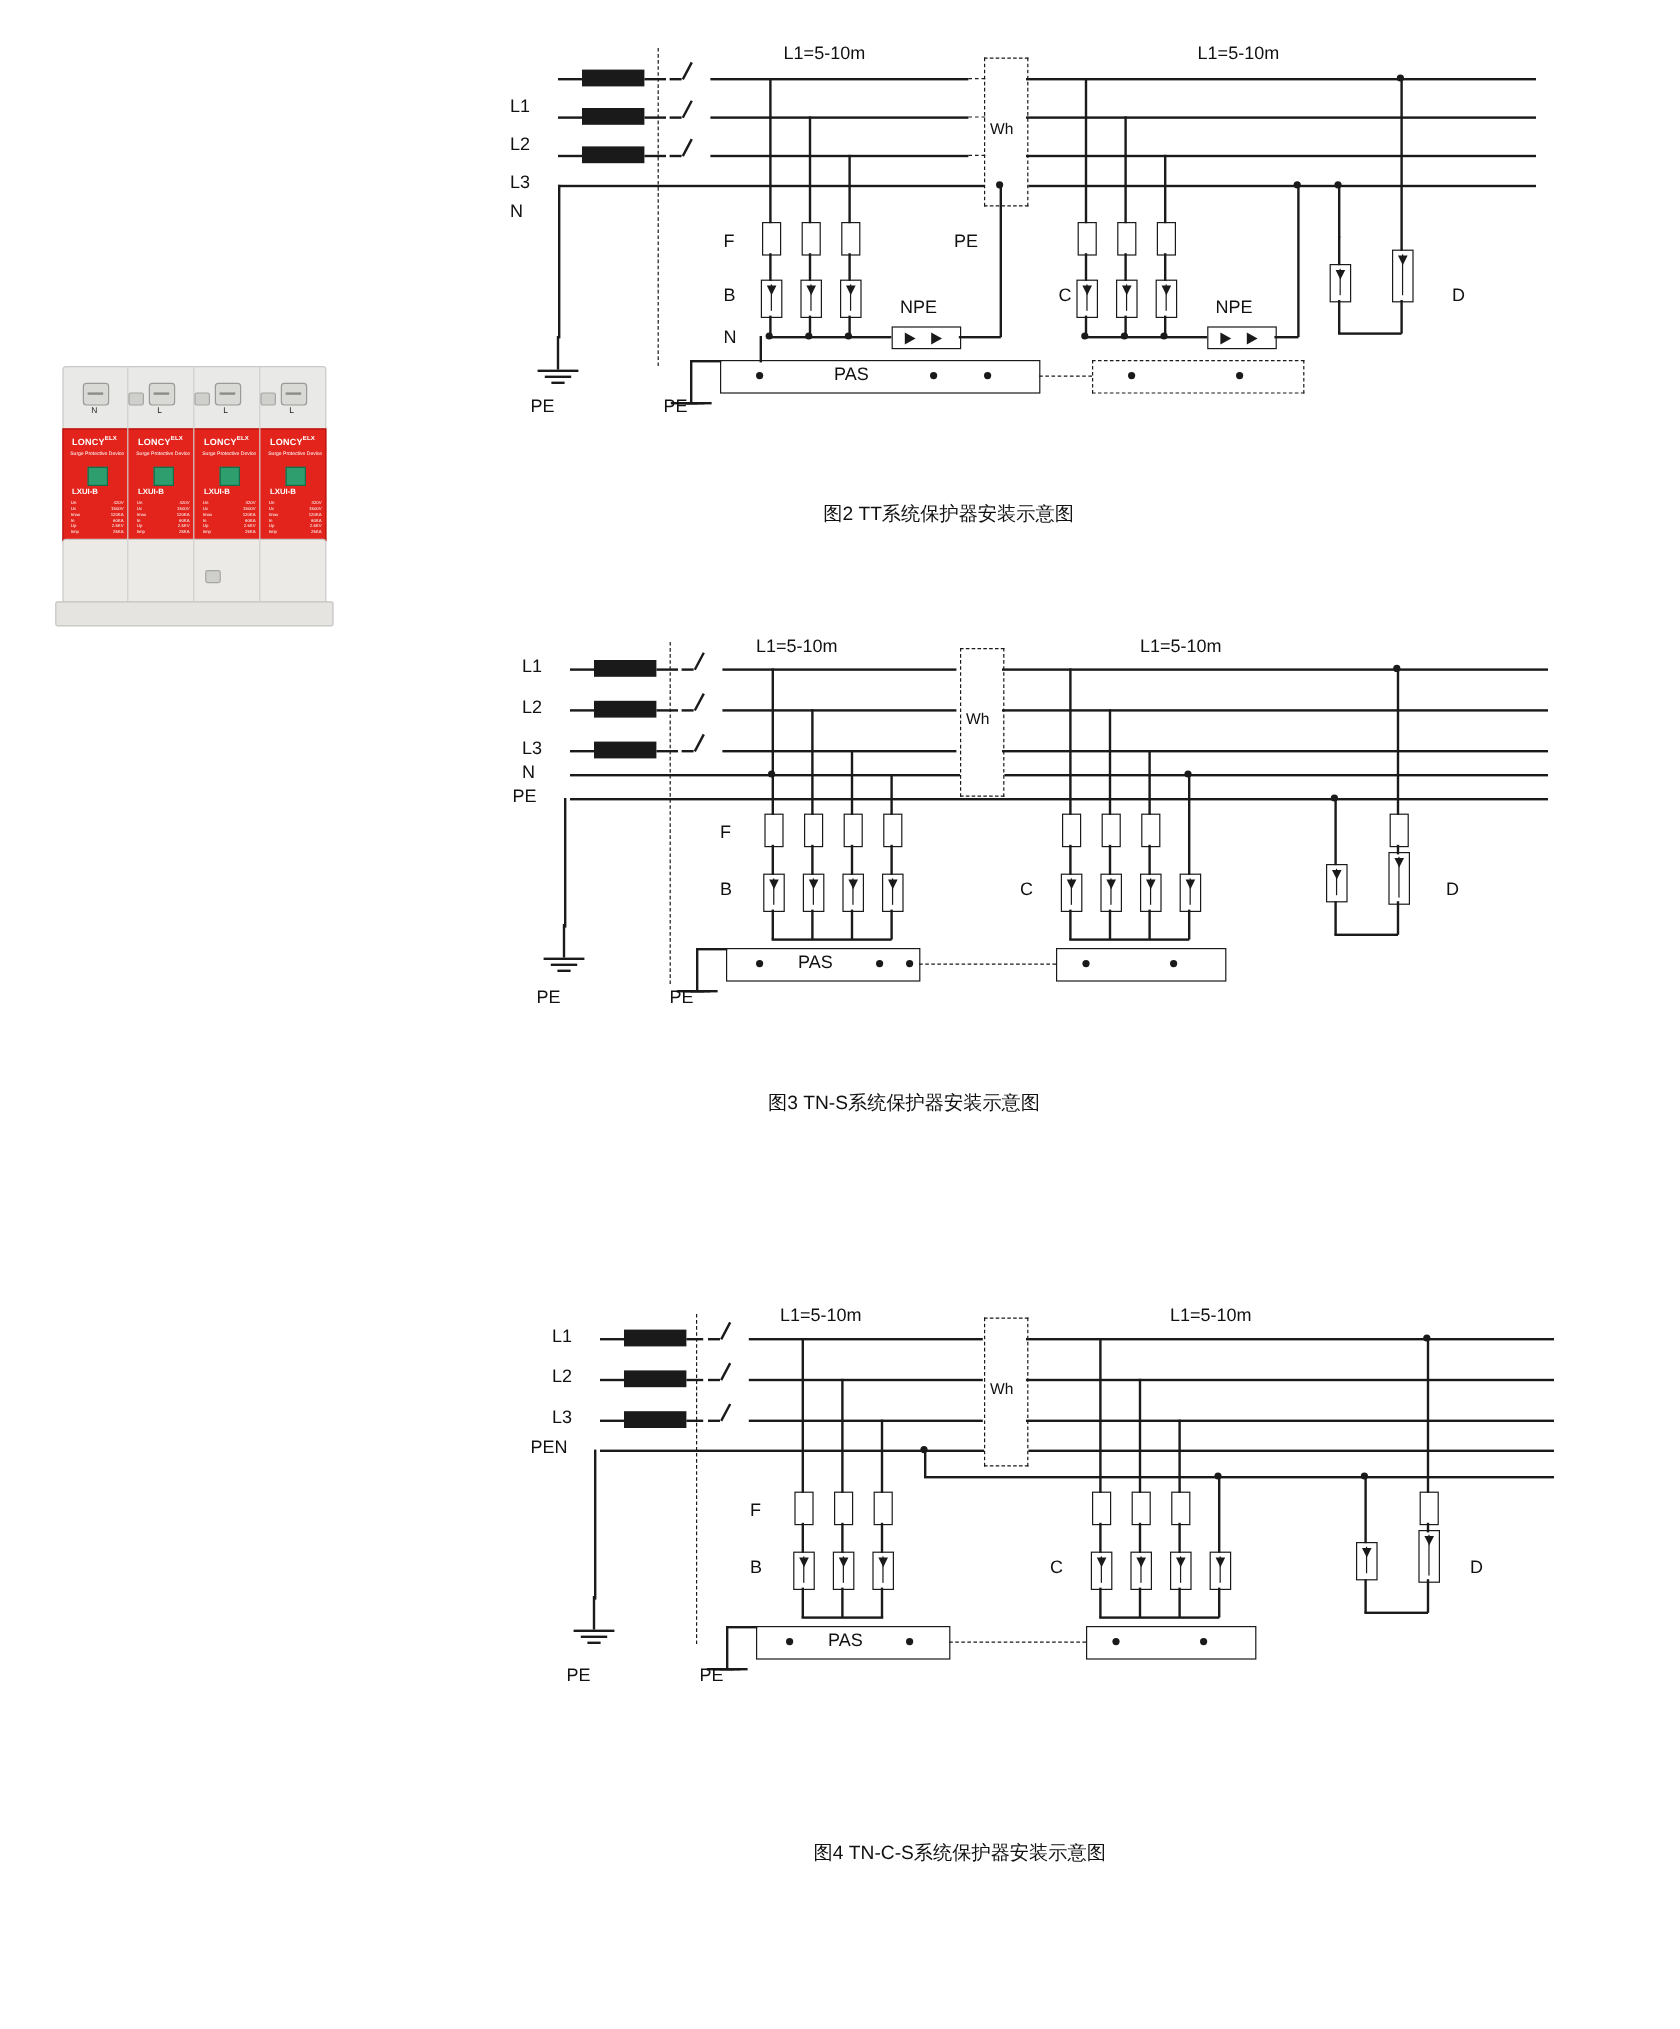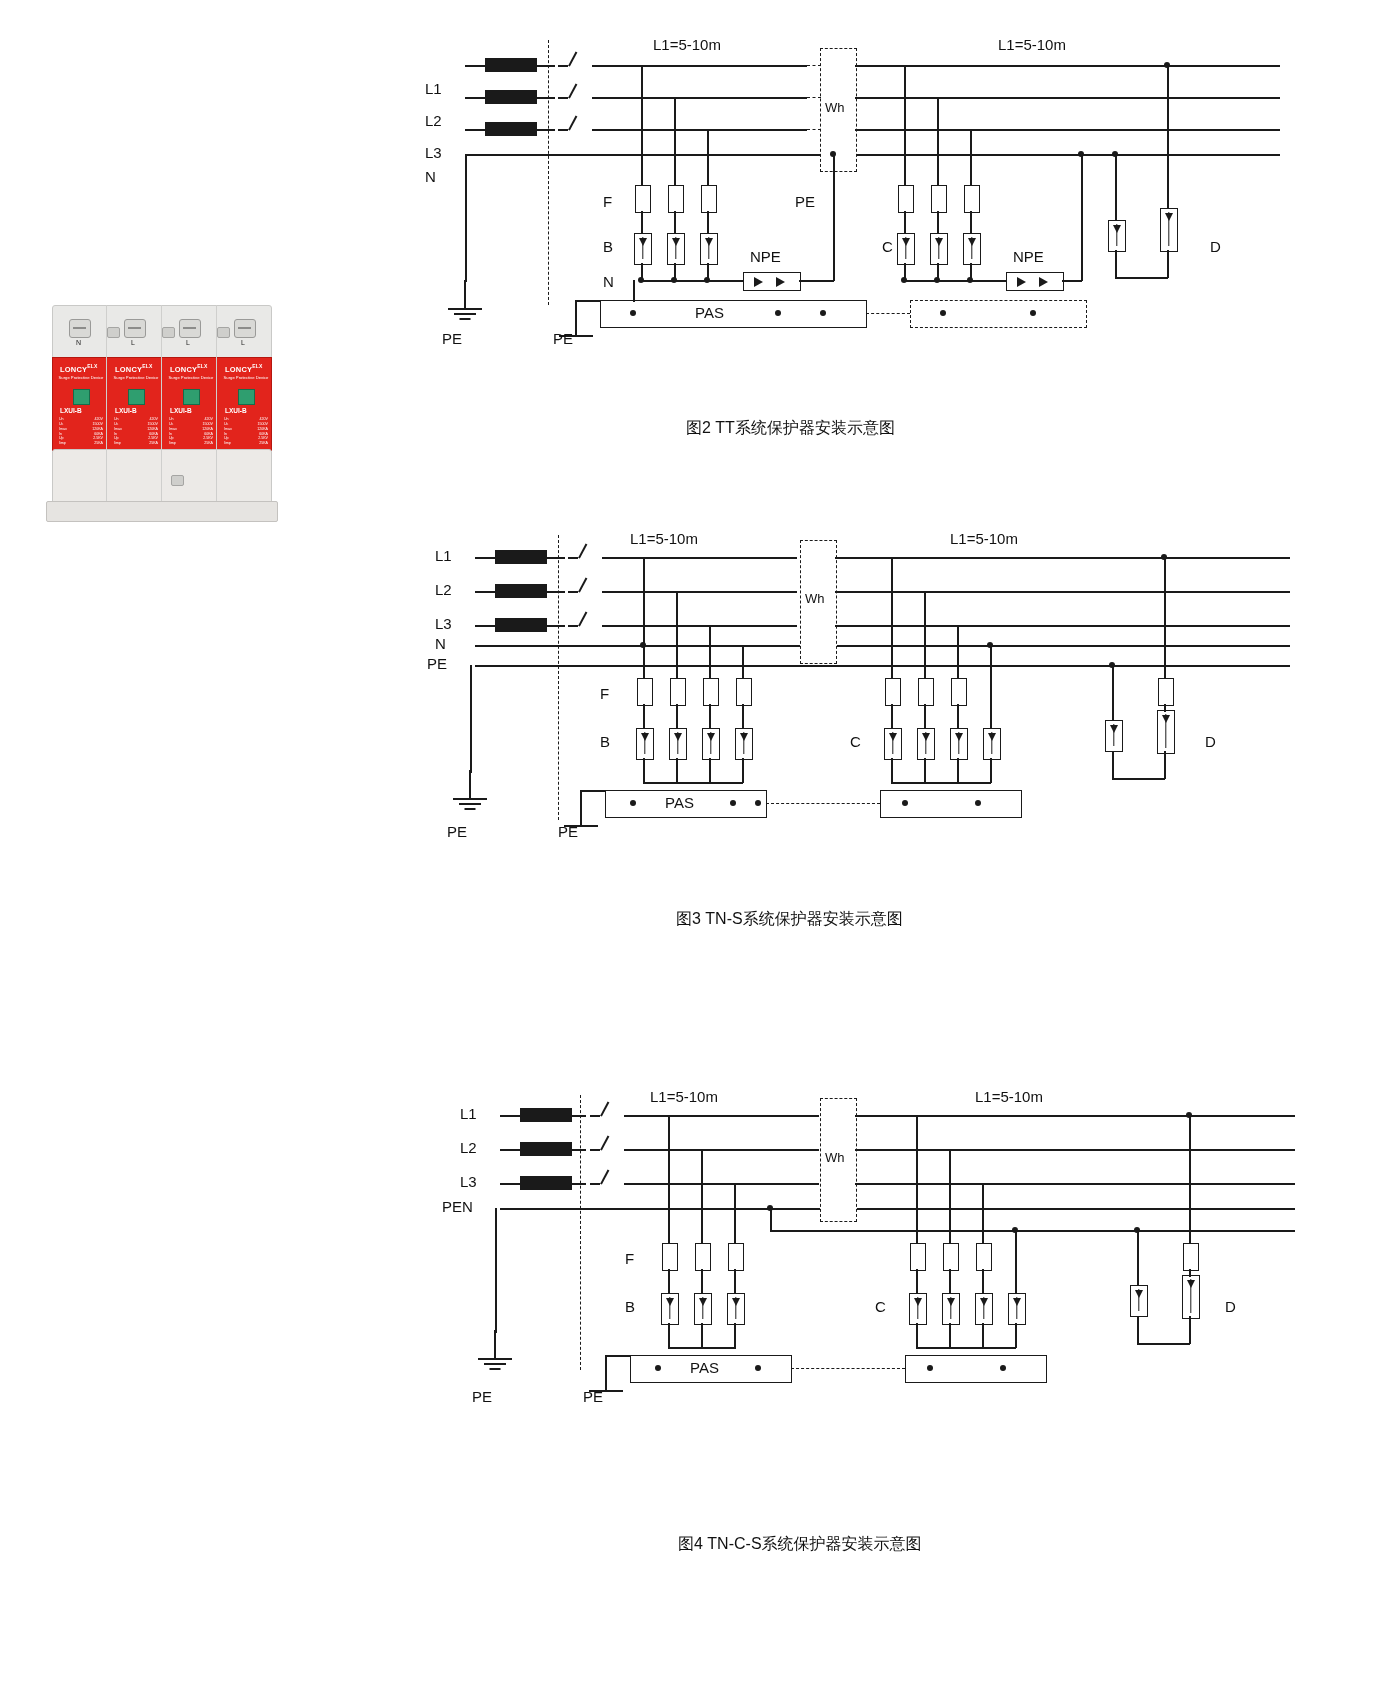--- a/index.html
+++ b/index.html
@@ -466,21 +466,21 @@
     <div class="fuse" style="left:728px;top:143px"></div>
     <div class="ln v" style="left:682px;top:130px;height:56px"></div>
     <div class="dot" style="left:679px;top:127px"></div>
     <div class="ln v" style="left:734px;top:22px;height:122px"></div>
     <div class="dot" style="left:731px;top:19px"></div>
     <div class="ln v" style="left:734px;top:169px;height:8px"></div>
     <div class="ln v" style="left:682px;top:216px;height:28px"></div>
     <div class="ln v" style="left:734px;top:216px;height:28px"></div>
     <div class="ln h" style="left:682px;top:243px;width:53px"></div>
   </div>
-  <div class="cap" style="left:676px;top:909px">图3  TN-S系统保护器安装示意图</div>
+  <div class="cap" style="left:640px;top:909px">图3  TN-S系统保护器安装示意图</div>
 
   <div class="diagram" style="left:450px;top:1090px;width:860px;height:340px">
     <div class="lbl" style="left:10px;top:15px">L1</div>
     <div class="lbl" style="left:10px;top:49px">L2</div>
     <div class="lbl" style="left:10px;top:83px">L3</div>
     <div class="lbl" style="left:-8px;top:108px">PEN</div>
 
     <div class="ln h" style="left:50px;top:25px;width:20px"></div>
     <div class="ln h" style="left:50px;top:59px;width:20px"></div>
     <div class="ln h" style="left:50px;top:93px;width:20px"></div>

